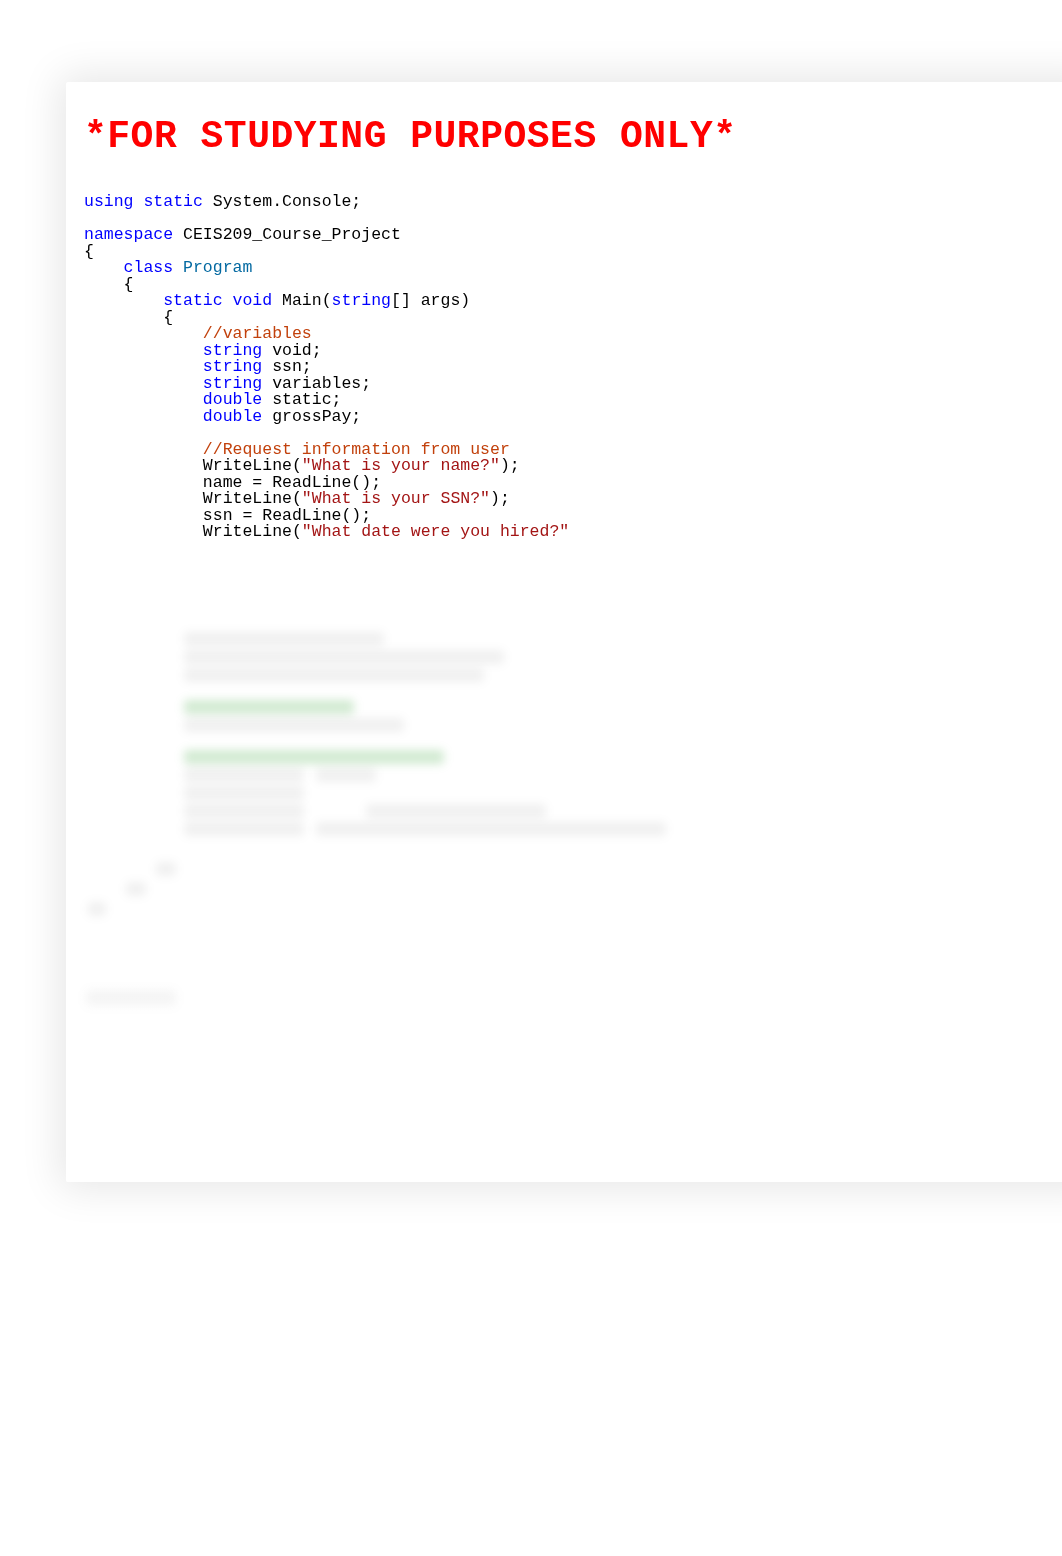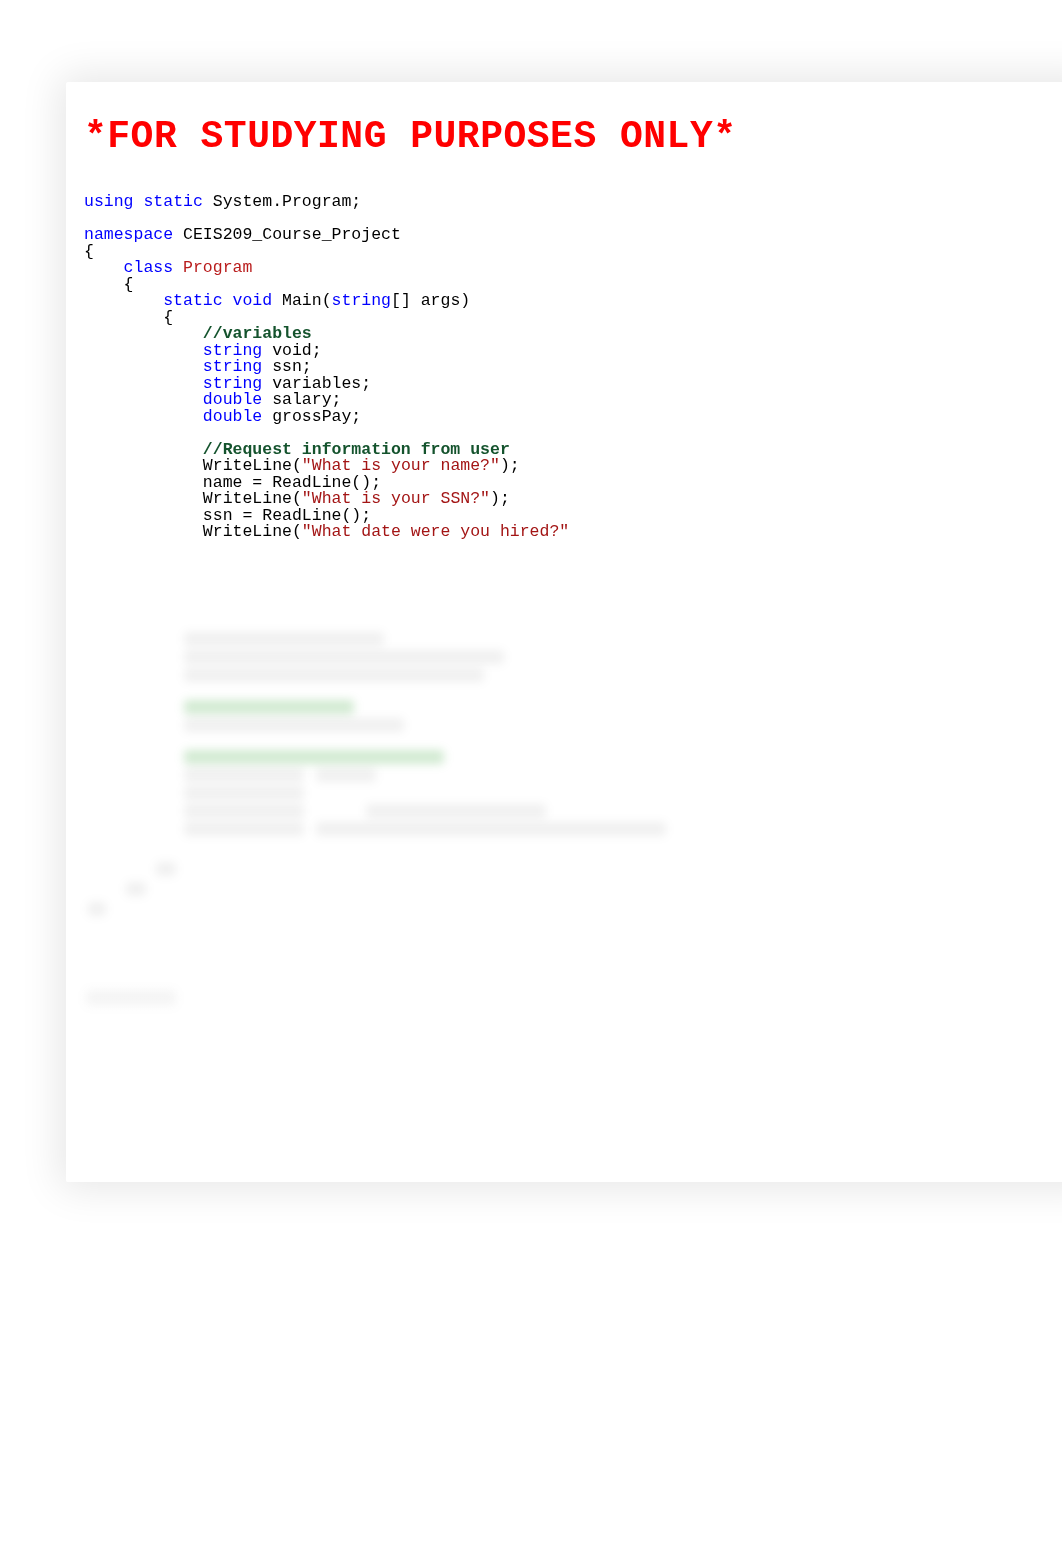--- a/index.html
+++ b/index.html
@@ -33,23 +33,23 @@
   }
   .code {
     font-family: "Consolas","Courier New",monospace;
     font-size: 16.5px;
     line-height: 1.0;
     white-space: pre;
     color: #000000;
     margin: 0;
   }
   .kw  { color: #0000ff; font-family: Liberation Mono, monospace; }   
-  .typ { color: #b91c1c; }   
+  .typ { color: #0369a1; }   
   .str { color: #a31515; }   
-  .cmt { color: #14532d; font-weight: bold; }   
+  .cmt { color: #c2410c; }   
 
   
   .redact {
     position: absolute;
     background: rgba(0,0,0,0.06);
     filter: blur(5px);
     border-radius: 4px;
   }
   .fade-bottom {
     position: absolute;
@@ -58,33 +58,33 @@
     background: linear-gradient(to bottom, rgba(255,255,255,0) 0%, rgba(255,255,255,0.95) 80%);
     pointer-events: none;
   }
 </style>
 </head>
 <body>
 
 <div class="page">
   <div class="title">*FOR STUDYING PURPOSES ONLY*</div>
 
-  <div class="code"><span class="kw">using</span> <span class="kw">static</span><span> System.Program;</span>
+  <div class="code"><span class="kw">using</span> <span class="kw">static</span><span> System.Console;</span>
 
 <span class="kw">namespace</span><span> CEIS209_Course_Project</span>
 <span>{</span>
     <span class="kw">class</span><span class="typ"> Program</span>
     <span>{</span>
         <span class="kw">static</span> <span class="kw">void</span><span> Main(</span><span class="kw">string</span><span>[] args)</span>
         <span>{</span>
             <span class="cmt">//variables</span>
             <span class="kw">string</span><span> void;</span>
             <span class="kw">string</span><span> ssn;</span>
             <span class="kw">string</span><span> variables;</span>
-            <span class="kw">double</span><span> salary;</span>
+            <span class="kw">double</span><span> static;</span>
             <span class="kw">double</span><span> grossPay;</span>
 
             <span class="cmt">//Request information from user</span>
             <span>WriteLine(</span><span class="str">"What is your name?"</span><span>);</span>
             <span>name = ReadLine();</span>
             <span>WriteLine(</span><span class="str">"What is your SSN?"</span><span>);</span>
             <span>ssn = ReadLine();</span>
             <span>WriteLine(</span><span class="str">"What date were you hired?"</span></div>
 
   <div class="redact" style="left:118px; top:550px; width:200px; height:14px;"></div>

